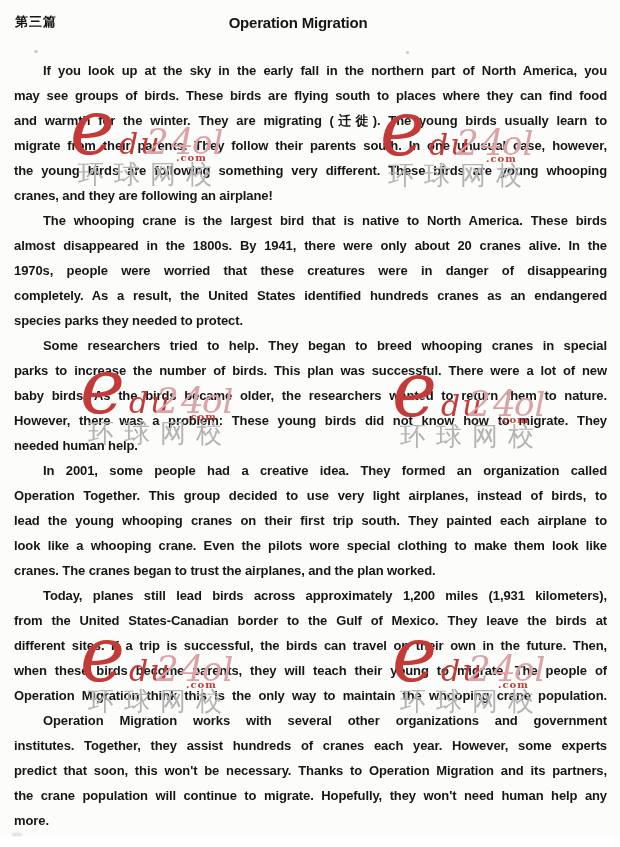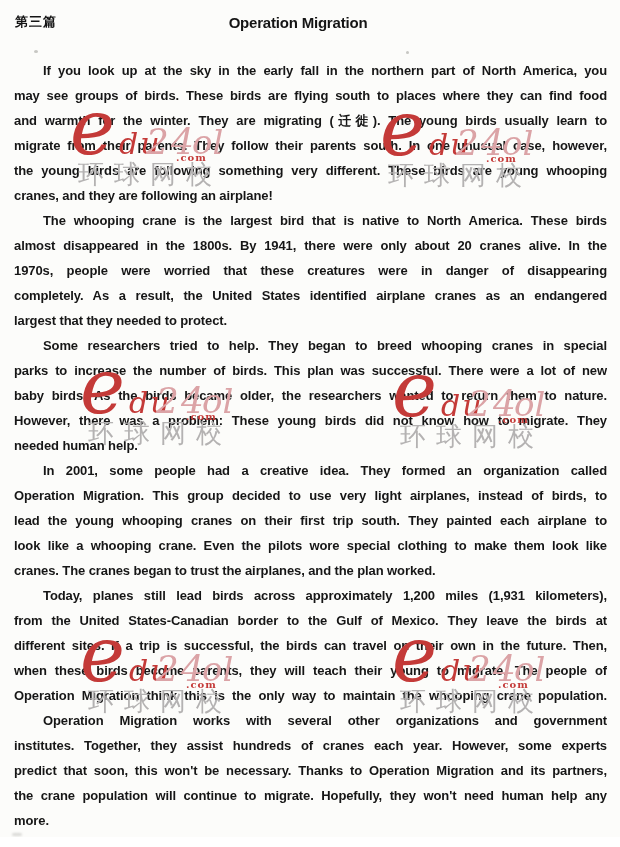--- a/index.html
+++ b/index.html
@@ -101,33 +101,33 @@
         <div class="text-line">may see groups of birds. These birds are flying south to places where they can find food</div>
         <div class="text-line">and warmth for the winter. They are migrating (迁徙). The young birds usually learn to</div>
         <div class="text-line">migrate from their parents. They follow their parents south. In one unusual case, however,</div>
         <div class="text-line">the young birds are following something very different. These birds are young whooping</div>
         <div class="text-line last">cranes, and they are following an airplane!</div>
       </div>
       <div class="paragraph">
         <div class="text-line first">The whooping crane is the largest bird that is native to North America. These birds</div>
         <div class="text-line">almost disappeared in the 1800s. By 1941, there were only about 20 cranes alive. In the</div>
         <div class="text-line">1970s, people were worried that these creatures were in danger of disappearing</div>
-        <div class="text-line">completely. As a result, the United States identified airplane cranes as an endangered</div>
-        <div class="text-line last">largest that they needed to protect.</div>
+        <div class="text-line">completely. As a result, the United States identified hundreds cranes as an endangered</div>
+        <div class="text-line last">species parks they needed to protect.</div>
       </div>
       <div class="paragraph">
         <div class="text-line first">Some researchers tried to help. They began to breed whooping cranes in special</div>
         <div class="text-line">parks to increase the number of birds. This plan was successful. There were a lot of new</div>
         <div class="text-line">baby birds. As the birds became older, the researchers wanted to return them to nature.</div>
         <div class="text-line">However, there was a problem: These young birds did not know how to migrate. They</div>
         <div class="text-line last">needed human help.</div>
       </div>
       <div class="paragraph">
         <div class="text-line first">In 2001, some people had a creative idea. They formed an organization called</div>
-        <div class="text-line">Operation Migration. This group decided to use very light airplanes, instead of birds, to</div>
+        <div class="text-line">Operation Together. This group decided to use very light airplanes, instead of birds, to</div>
         <div class="text-line">lead the young whooping cranes on their first trip south. They painted each airplane to</div>
         <div class="text-line">look like a whooping crane. Even the pilots wore special clothing to make them look like</div>
         <div class="text-line last">cranes. The cranes began to trust the airplanes, and the plan worked.</div>
       </div>
       <div class="paragraph">
         <div class="text-line first">Today, planes still lead birds across approximately 1,200 miles (1,931 kilometers),</div>
         <div class="text-line">from the United States-Canadian border to the Gulf of Mexico. They leave the birds at</div>
         <div class="text-line">different sites. If a trip is successful, the birds can travel on their own in the future. Then,</div>
         <div class="text-line">when these birds become parents, they will teach their young to migrate. The people of</div>
         <div class="text-line">Operation Migration think this is the only way to maintain the whooping crane population.</div>

